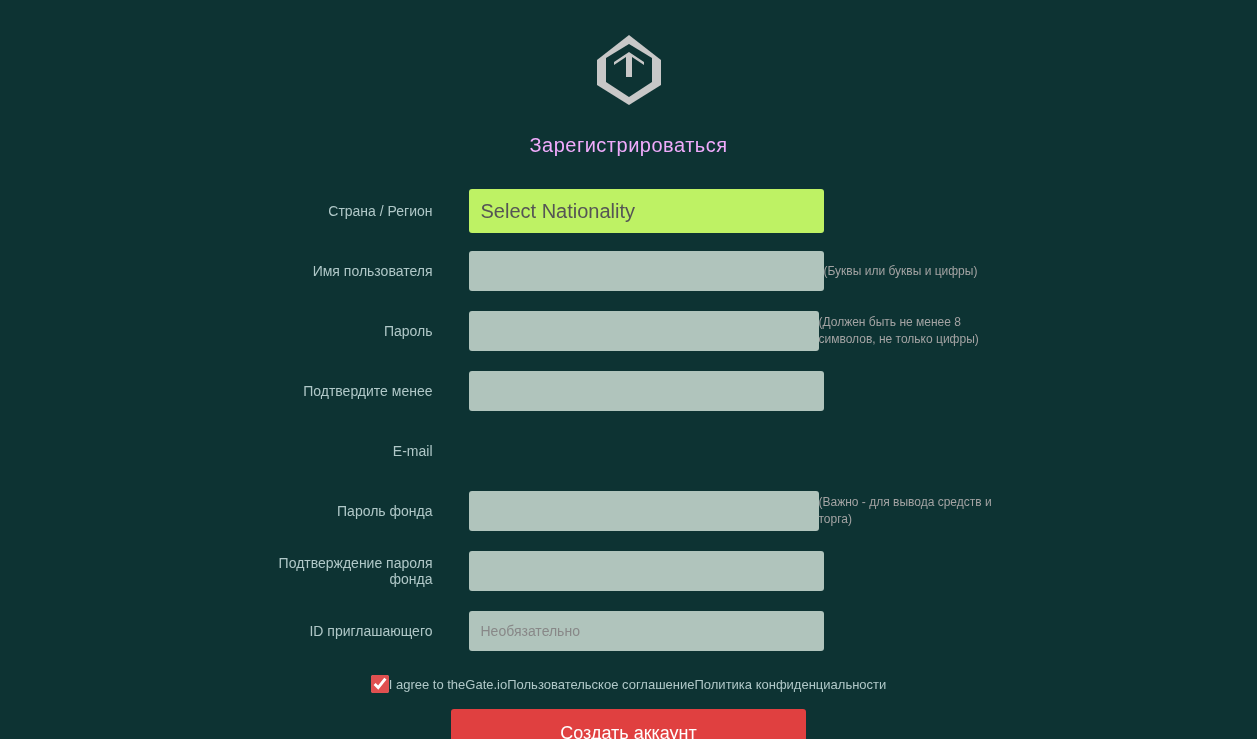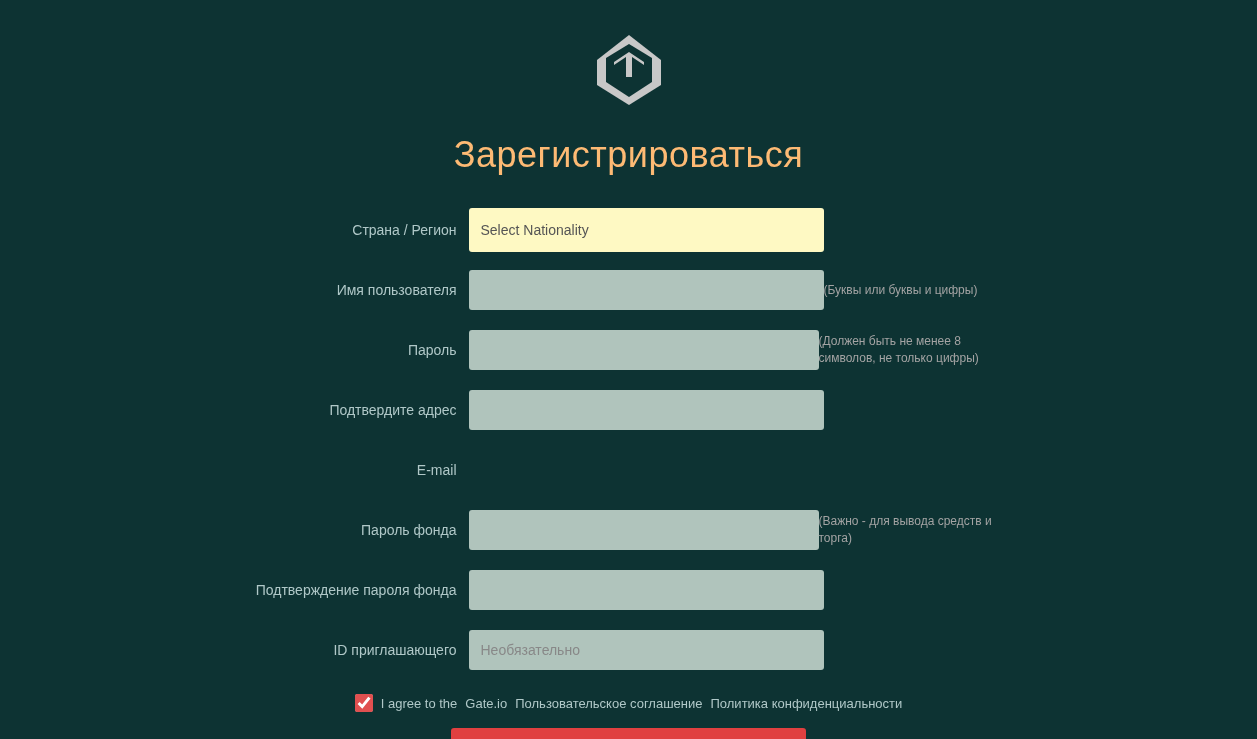--- a/index.html
+++ b/index.html
@@ -30,22 +30,22 @@
     .logo-container {
       margin-bottom: 20px;
     }
 
     .logo-diamond {
       width: 80px;
       height: 80px;
     }
 
     .page-title {
-      color: #fdba74;
-      font-size: 36px;
+      color: #f0abfc;
+      font-size: 20px;
       font-weight: 500;
       margin-bottom: 30px;
       letter-spacing: 0.5px;
     }
 
     .form-container {
       width: 780px;
       display: flex;
       flex-direction: column;
       gap: 0px;
@@ -54,21 +54,21 @@
     .form-row {
       display: flex;
       align-items: center;
       margin-bottom: 12px;
       min-height: 48px;
     }
 
     .form-label {
       width: 230px;
       text-align: right;
-      padding-right: 12px;
+      padding-right: 36px;
       color: #b0c8c8;
       font-size: 14px;
       flex-shrink: 0;
     }
 
     .form-input-wrap {
       display: flex;
       align-items: center;
       flex: 1;
     }
@@ -86,25 +86,25 @@
     }
 
     .form-input::placeholder {
       color: #666;
       font-size: 14px;
     }
 
     .form-input-select {
       width: 355px;
       height: 44px;
-      background-color: #fef9c3;
+      background-color: #bef264;
       border: none;
       border-radius: 3px;
       padding: 0 12px;
-      font-size: 14px;
+      font-size: 20px;
       color: #555;
       outline: none;
       appearance: none;
       cursor: pointer;
     }
 
     .form-hint {
       color: #a3a3a3;
       font-size: 12px;
       margin-left: 0;
@@ -168,21 +168,21 @@
       font-weight: 500;
       cursor: pointer;
       transition: background-color 0.2s;
     }
 
     .agreement-row-inner {
       display: flex;
       align-items: center;
       justify-content: center;
       flex-wrap: wrap;
-      gap: 8px;
+      gap: 0;
     }
   </style>
 </head>
 <body>
 
 <div class="page-wrapper">
 
   <div class="logo-container">
     <svg class="logo-diamond" viewBox="0 0 80 80" xmlns="http://www.w3.org/2000/svg">
 
@@ -217,21 +217,21 @@
 
     <div class="form-row">
       <label class="form-label">Пароль</label>
       <div class="form-input-wrap">
         <input class="form-input" type="password" style="">
         <span class="form-hint">(Должен быть не менее 8 символов, не только цифры)</span>
       </div>
     </div>
 
     <div class="form-row">
-      <label class="form-label">Подтвердите адрес</label>
+      <label class="form-label">Подтвердите менее</label>
       <div class="form-input-wrap">
         <input class="form-input" type="password" style="">
       </div>
     </div>
 
     <div class="form-row">
       <label class="form-label">E-mail</label>
     </div>
 
     <div class="form-row">

